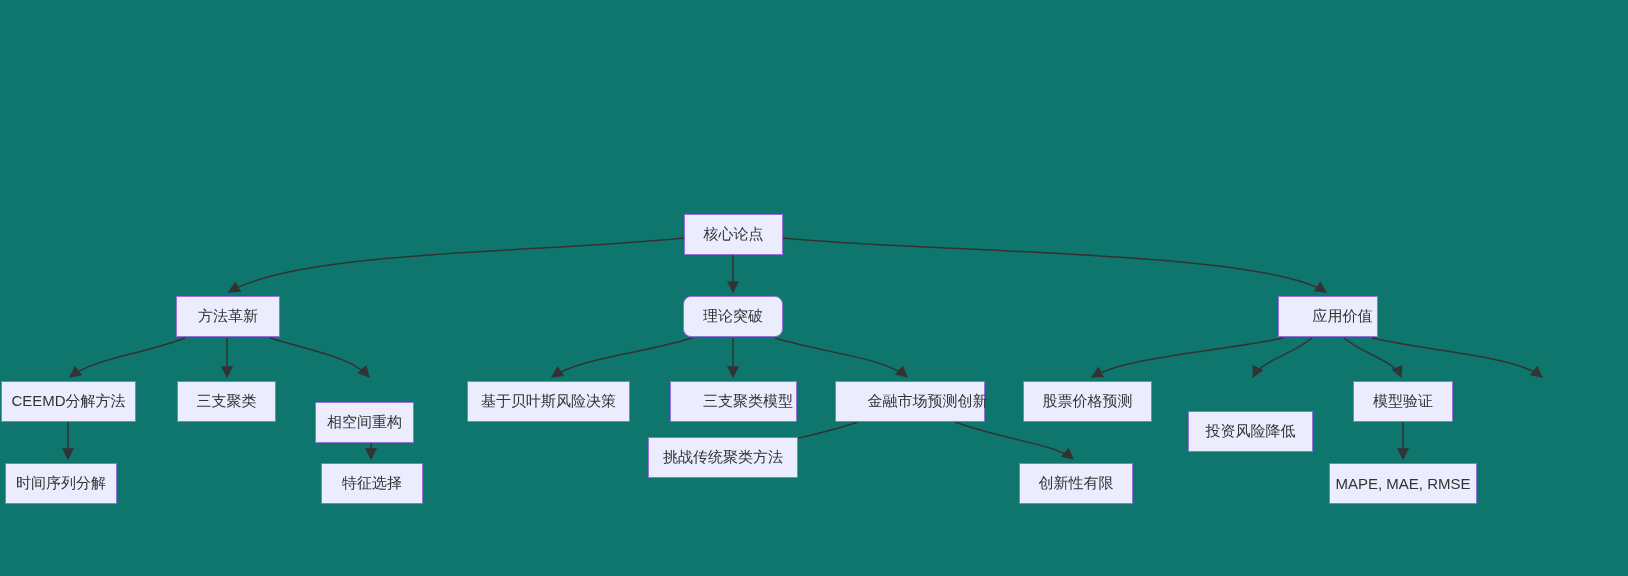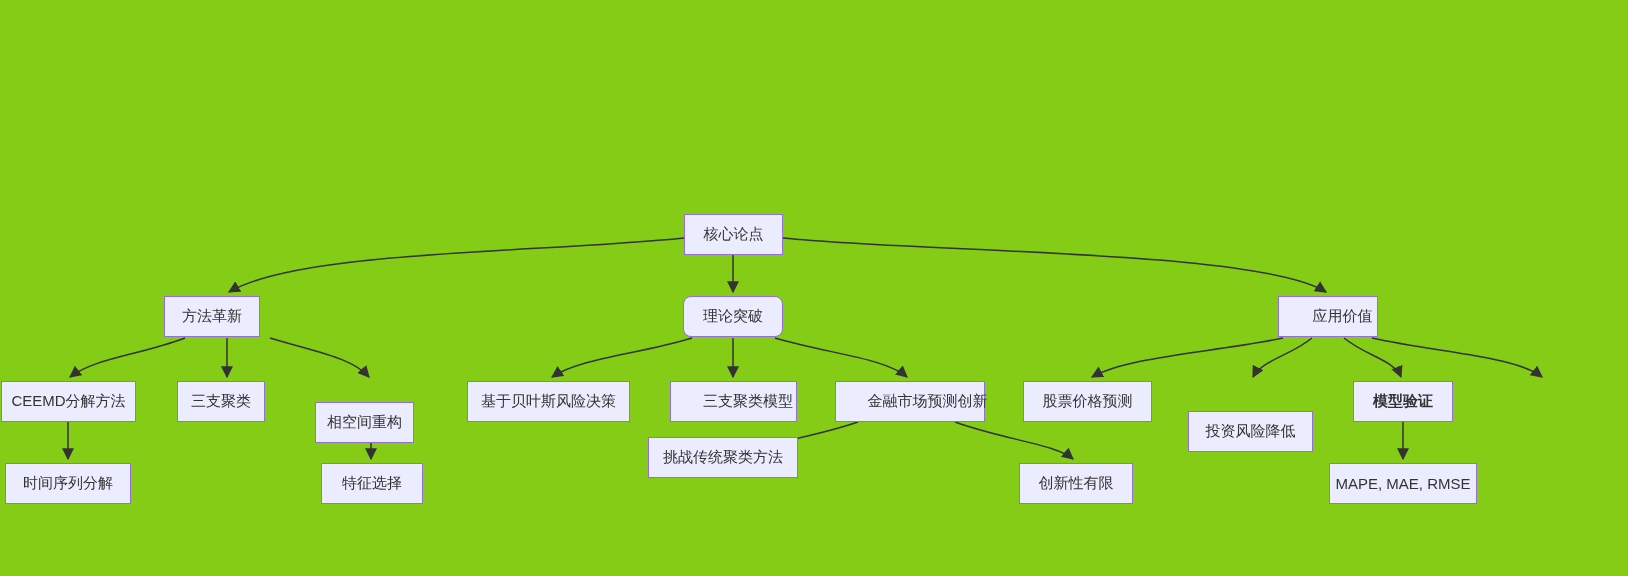--- a/index.html
+++ b/index.html
@@ -5,21 +5,21 @@
   html, body {
     margin: 0;
     padding: 0;
     background: #ffffff;
     font-family: "Liberation Sans", "DejaVu Sans", sans-serif;
   }
   .canvas {
     position: relative;
     width: 1628px;
     height: 576px;
-    background: #84cc16;
+    background: #0f766e;
     overflow: hidden;
   }
   .edge-layer {
     position: absolute;
     left: 0;
     top: 0;
     width: 1628px;
     height: 576px;
   }
   .edge-layer path.edge {
@@ -69,37 +69,37 @@
     <path class="edge" d="M955,422 C1005,440 1055,444 1073,459" marker-end="url(#arrowhead)"></path>
     <path class="edge" d="M68,422 L68,459" marker-end="url(#arrowhead)"></path>
     <path class="edge" d="M371,422 L371,459" marker-end="url(#arrowhead)"></path>
     <path class="edge" d="M1403,422 L1403,459" marker-end="url(#arrowhead)"></path>
   </svg>
 
   <div class="node" style="left:684px; top:214px; width:99px;">
     <span>核心论点</span>
   </div>
 
-  <div class="node" style="left:164px; top:296px; width:96px;">
+  <div class="node" style="left:176px; top:296px; width:104px;">
     <span>方法革新</span>
   </div>
 
   <div class="node" style="left:683px; top:296px; width:100px;border-radius:8px;">
     <span>理论突破</span>
   </div>
 
   <div class="node" style="left:1278px; top:296px; width:100px;padding-left:29px;">
     <span>应用价值</span>
   </div>
 
   <div class="node" style="left:1px; top:381px; width:135px;">
     <span>CEEMD分解方法</span>
   </div>
 
-  <div class="node" style="left:177px; top:381px; width:88px;">
+  <div class="node" style="left:177px; top:381px; width:99px;">
     <span>三支聚类</span>
   </div>
 
   <div class="node" style="left:315px; top:402px; width:99px;">
     <span>相空间重构</span>
   </div>
 
   <div class="node" style="left:467px; top:381px; width:163px;">
     <span>基于贝叶斯风险决策</span>
   </div>
@@ -113,26 +113,26 @@
   </div>
 
   <div class="node" style="left:1023px; top:381px; width:129px;">
     <span>股票价格预测</span>
   </div>
 
   <div class="node" style="left:1188px; top:381px; width:125px;margin-top:30px;">
     <span>投资风险降低</span>
   </div>
 
-  <div class="node" style="left:1353px; top:381px; width:100px;font-weight:bold;">
+  <div class="node" style="left:1353px; top:381px; width:100px;">
     <span>模型验证</span>
   </div>
 
 
-  <div class="node" style="left:5px; top:463px; width:126px;">
+  <div class="node" style="left:5px; top:463px; width:112px;">
     <span>时间序列分解</span>
   </div>
 
   <div class="node" style="left:321px; top:463px; width:102px;">
     <span>特征选择</span>
   </div>
 
   <div class="node" style="left:648px; top:437px; width:150px;">
     <span>挑战传统聚类方法</span>
   </div>

